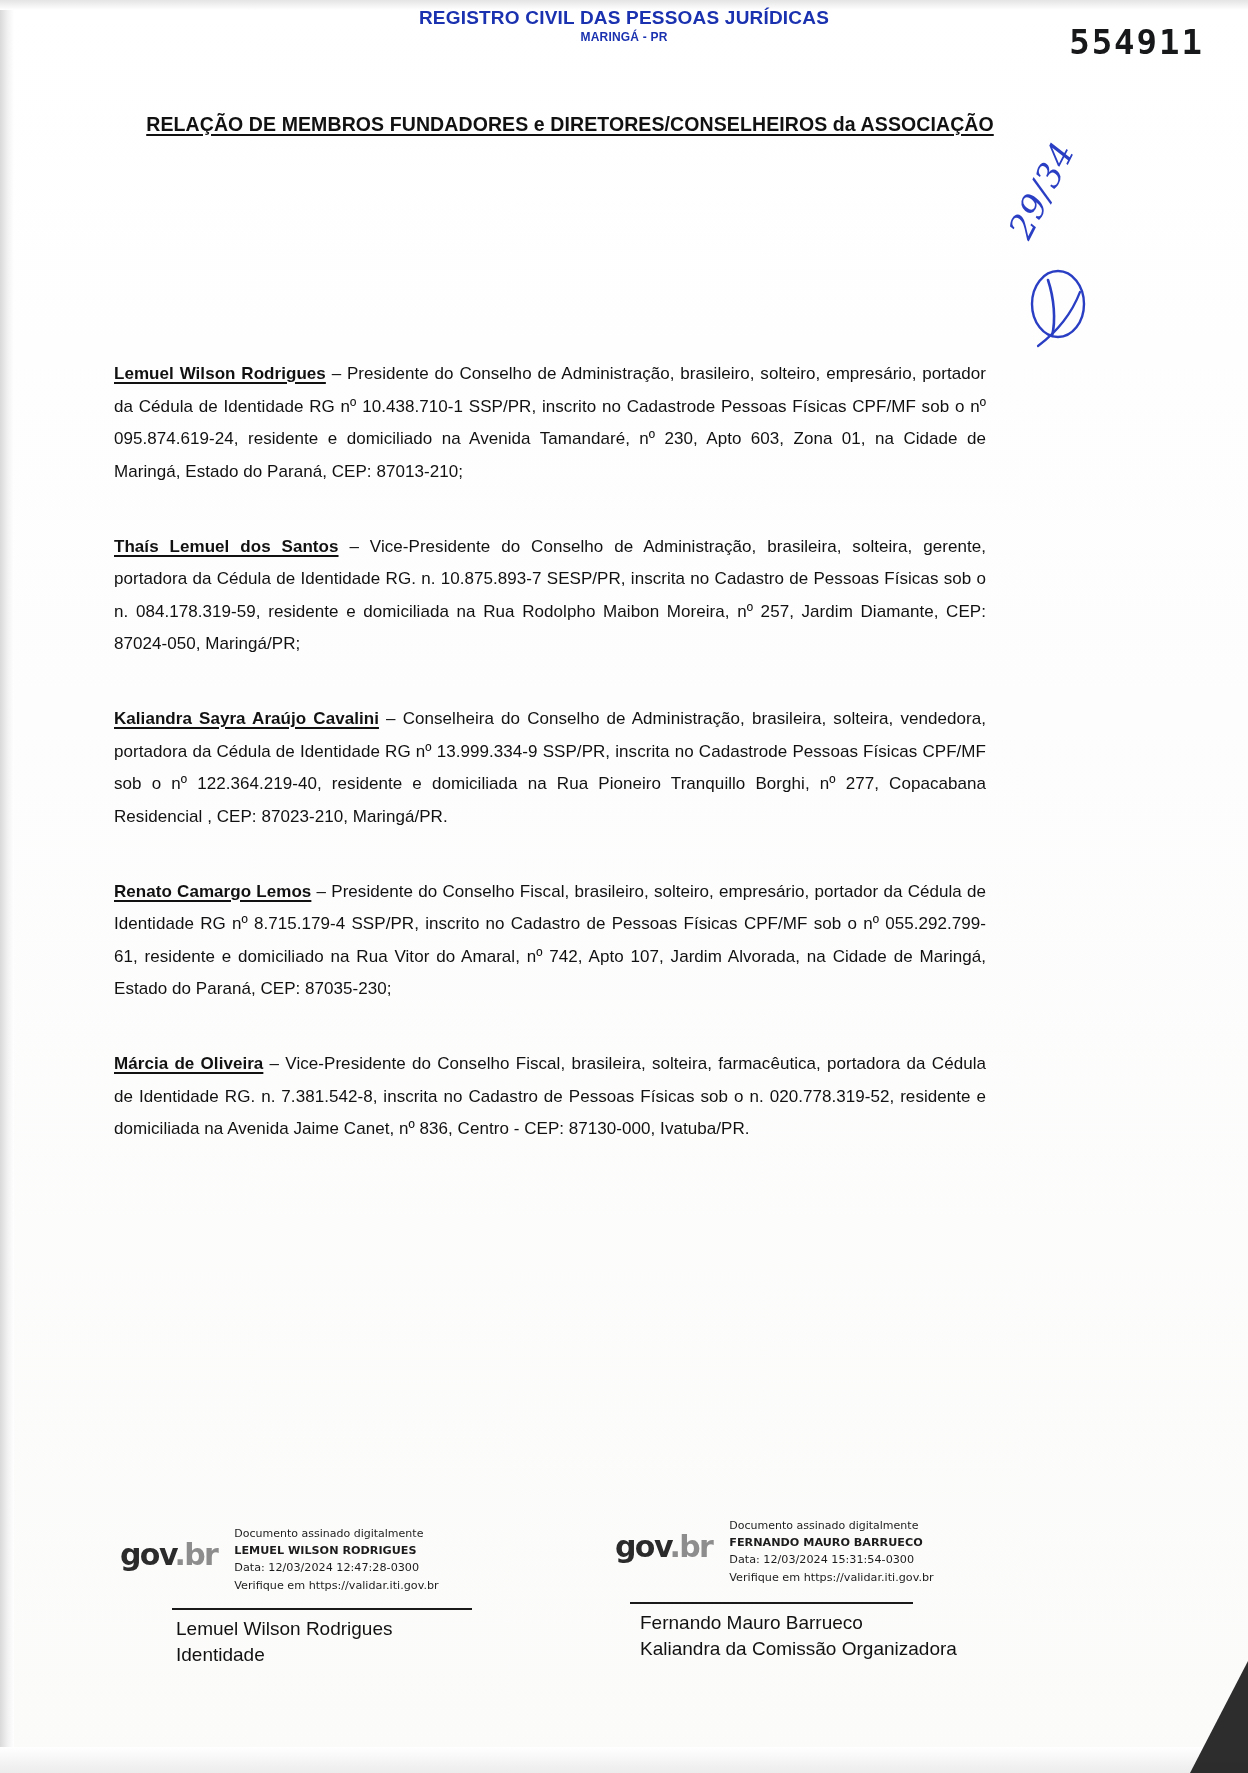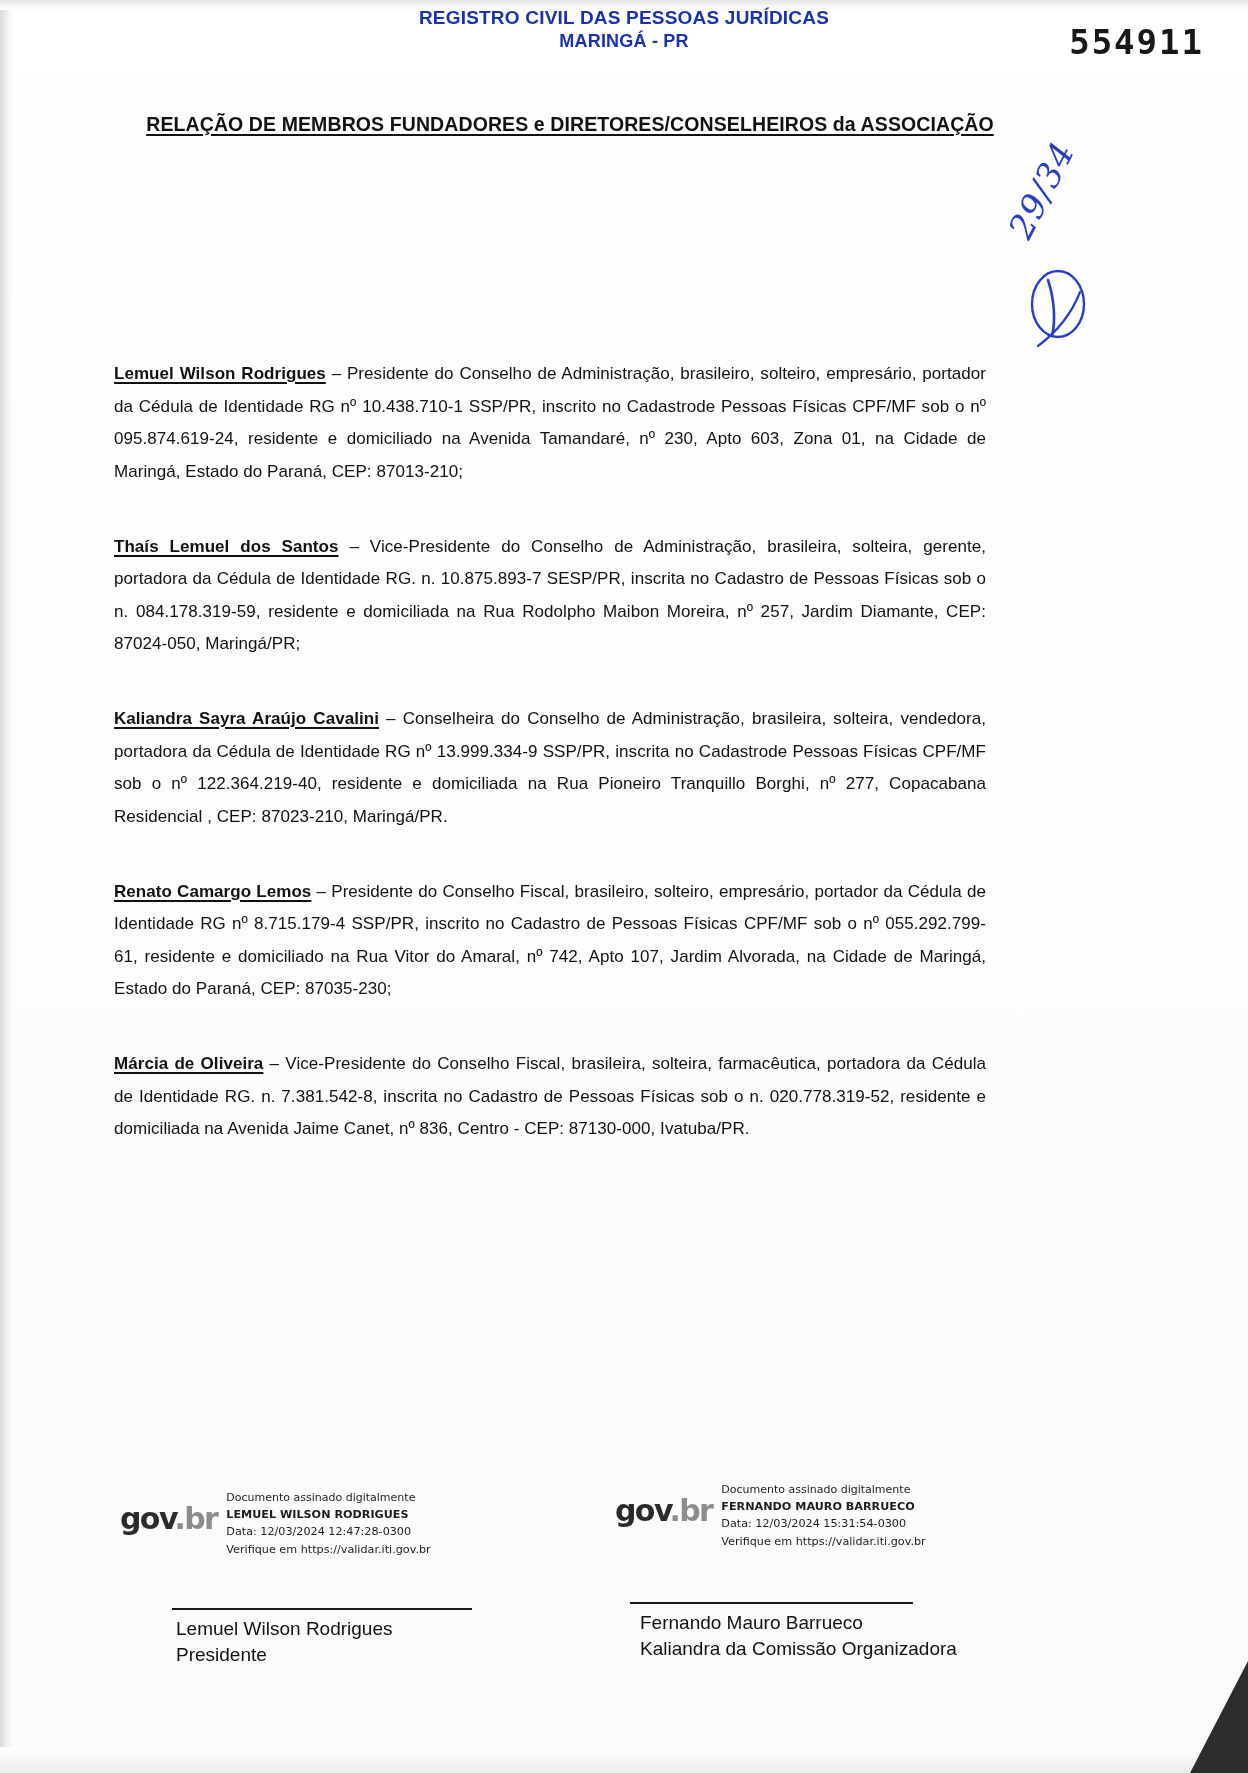--- a/index.html
+++ b/index.html
@@ -28,21 +28,21 @@
   .stamp{
     position:absolute;left:0;top:6px;width:100%;
     text-align:center;
     color:#1b32b0;
     font-weight:bold;
     font-size:19px;
     letter-spacing:.2px;
     line-height:1.28;
     font-family:"Liberation Sans",sans-serif;
   }
-  .stamp .l2{font-size:18px;}
+  .stamp .l2{font-size:12px;}
 
   .doc-number{
     position:absolute;right:44px;top:22px;
     font-family:"DejaVu Sans Mono","Liberation Mono",monospace;
     font-size:34px;
     font-weight:bold;
     letter-spacing:2px;
     color:#17181a;
   }
 
@@ -98,21 +98,21 @@
   p.para:last-child{margin-bottom:16px;}
   .nm{
     font-weight:bold;
     text-decoration:underline;
     text-underline-offset:3px;
     text-decoration-thickness:2px;
   }
 
   
   .sigzone{position:absolute;left:0;top:1488px;width:100%;height:200px;}
-  .govbox{position:absolute;display:flex;align-items:flex-start;gap:9px;}
+  .govbox{position:absolute;display:flex;align-items:flex-start;gap:17px;margin-top:36px;}
   .govbox.left{left:120px;top:0px;}
   .govbox.right{left:615px;top:-8px;}
   .govlogo{
     font-family:"DejaVu Sans",sans-serif;
     font-weight:bold;
     font-size:30px;
     line-height:1;
     letter-spacing:-1.6px;
     color:#2b2b2b;
     margin-top:16px;
@@ -223,21 +223,21 @@
         <div>Data: 12/03/2024 15:31:54-0300</div>
         <div>Verifique em https://validar.iti.gov.br</div>
       </div>
     </div>
 
     <div class="sigline l"></div>
     <div class="sigline r"></div>
 
     <div class="signame l">
       <div>Lemuel Wilson Rodrigues</div>
-      <div>Presidente</div>
+      <div>Identidade</div>
     </div>
     <div class="signame r">
       <div>Fernando Mauro Barrueco</div>
       <div>Kaliandra da Comissão Organizadora</div>
     </div>
   </div>
 
   <div class="corner-artifact"></div>
 </div>
 

